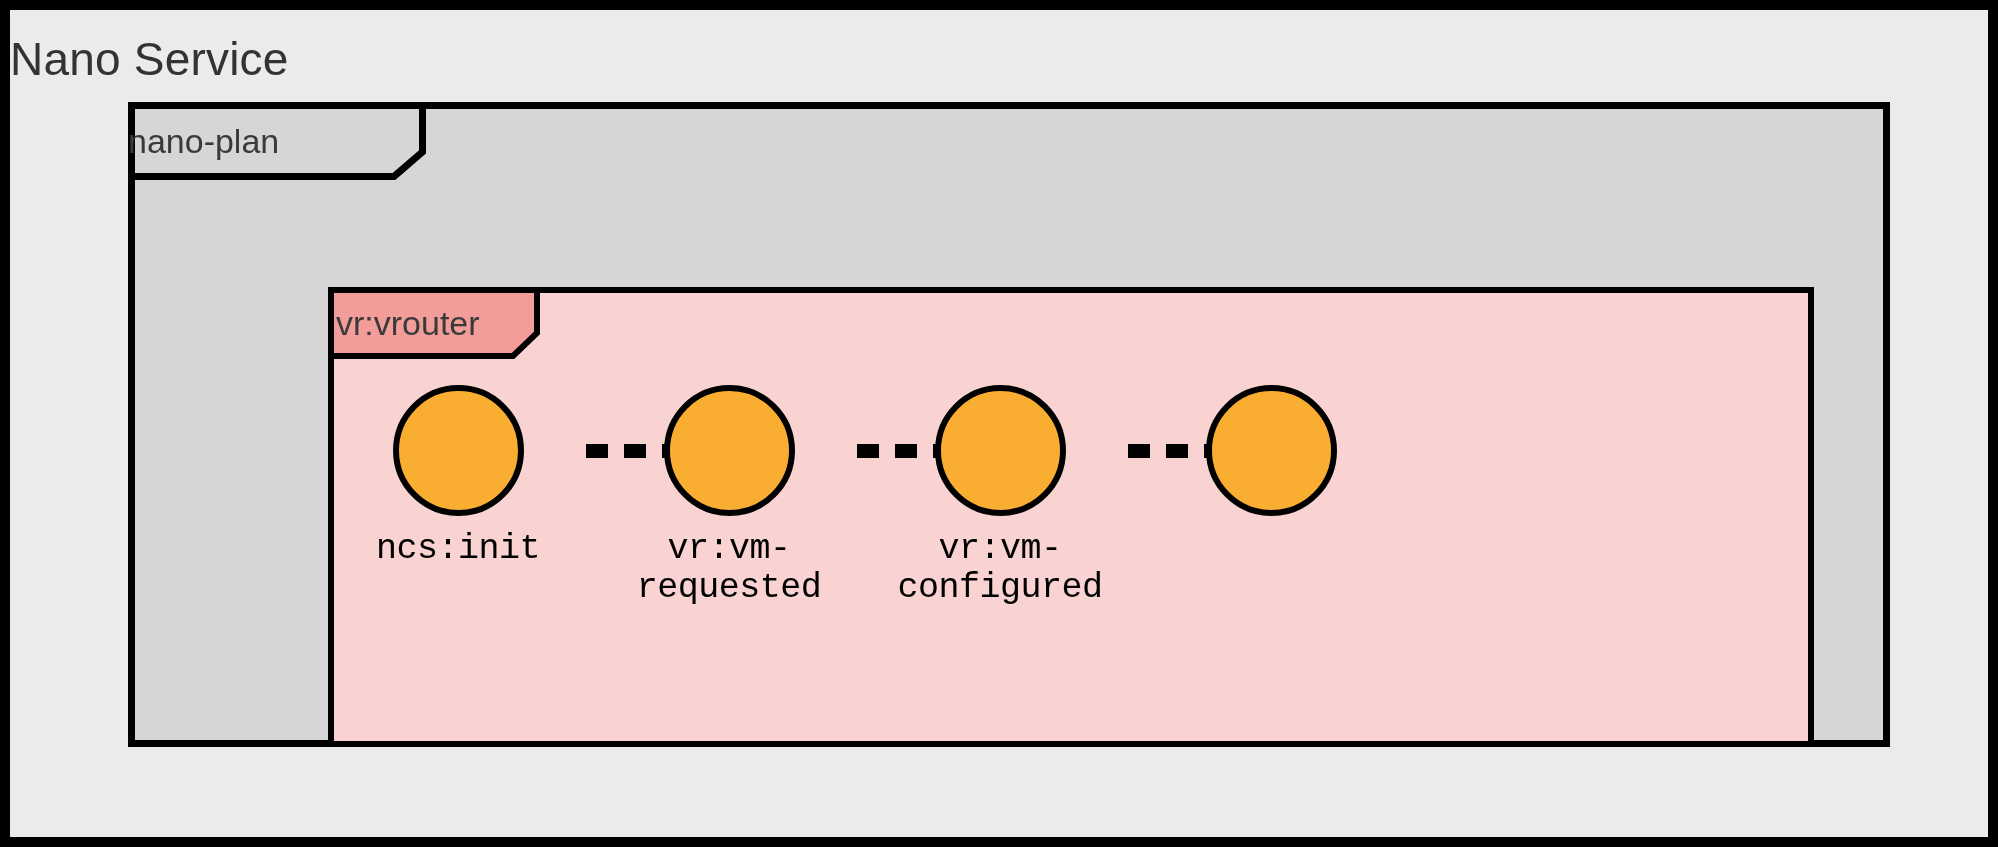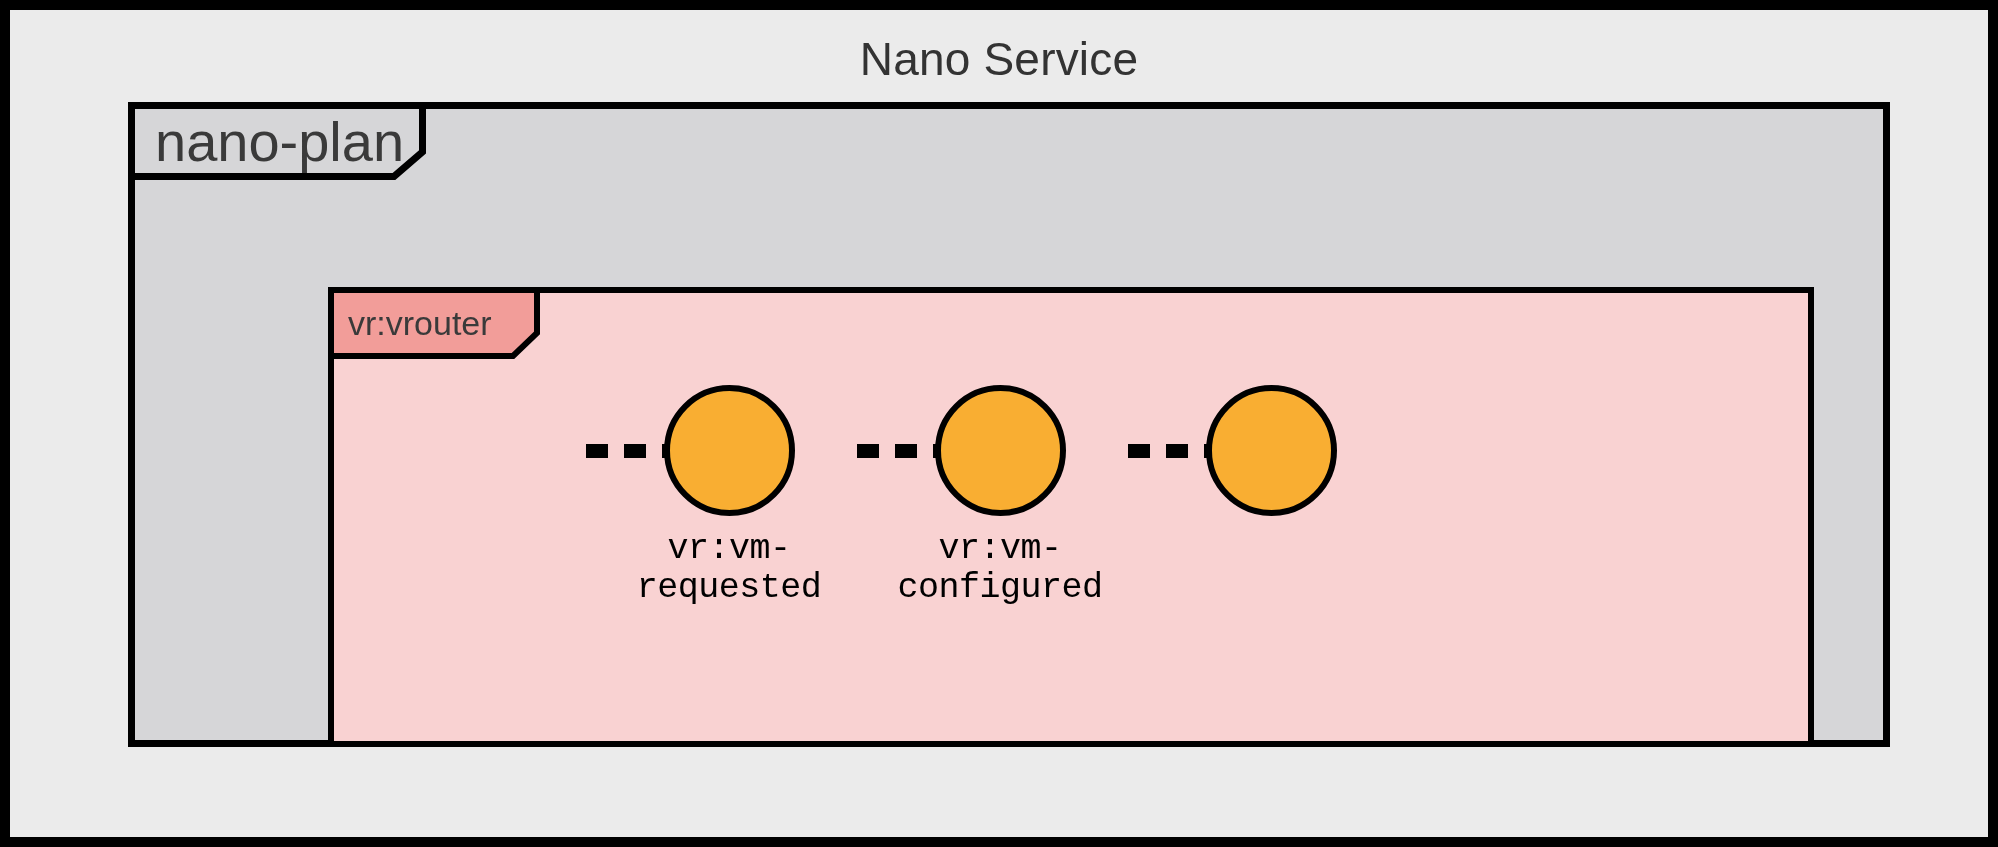--- a/index.html
+++ b/index.html
@@ -18,21 +18,21 @@
     font-family: "Liberation Sans", sans-serif;
     overflow: hidden;
   }
 
   
   #diagram-title {
     position: absolute;
     top: 22px;
     left: 0;
     width: 100%;
-    text-align: center;
+    text-align: left;
     font-size: 46px;
     font-weight: 400;
     color: #333333;
     letter-spacing: 0.2px;
     font-family: "Liberation Sans", sans-serif;
   }
 
   
   #plan-package {
     position: absolute;
@@ -79,22 +79,21 @@
   }
 
   #plan-tab {
     left: 0px;
     top: 0px;
     width: 298px;
     height: 78px;
   }
 
   #plan-tab .tab-label {
-    font-size: 56px;
-    padding-left: 27px;
+    font-size: 34px;
     text-align: right;
   }
 
   
   #vrouter-package {
     position: absolute;
     left: 200px;
     top: 185px;
     width: 1486px;
     height: 460px;
@@ -114,21 +113,21 @@
 
   #vrouter-tab {
     left: 0px;
     top: 0px;
     width: 212px;
     height: 72px;
   }
 
   #vrouter-tab .tab-label {
     font-size: 34px;
-    padding-left: 20px;
+    padding-left: 8px;
   }
 
   
   #state-chain {
     position: absolute;
     left: 0;
     top: 0;
     width: 100%;
     height: 100%;
   }
@@ -215,20 +214,24 @@
 
       <div id="vrouter-tab" class="pkg-tab">
         <svg class="tab-shape" viewBox="0 0 212 72" preserveAspectRatio="none">
           <path d="M3,3 L209,3 L209,46 L185,69 L3,69 Z" fill="#f29d99" stroke="#000000" stroke-width="6" stroke-linejoin="miter"></path>
         </svg>
         <span class="tab-label">vr:vrouter</span>
       </div>
 
       <div id="state-chain">
 
+        <div class="state-node" style="left:5px;">
+          <div class="state-circle"></div>
+          <div class="state-label">ncs:init</div>
+        </div>
 
         <div class="state-arrow" style="left:258px; width:155px;">
           <div class="arrow-dashes"></div>
           <div class="arrow-head"></div>
         </div>
 
         <div class="state-node" style="left:276px;">
           <div class="state-circle"></div>
           <div class="state-label">vr:vm-
 requested</div>

